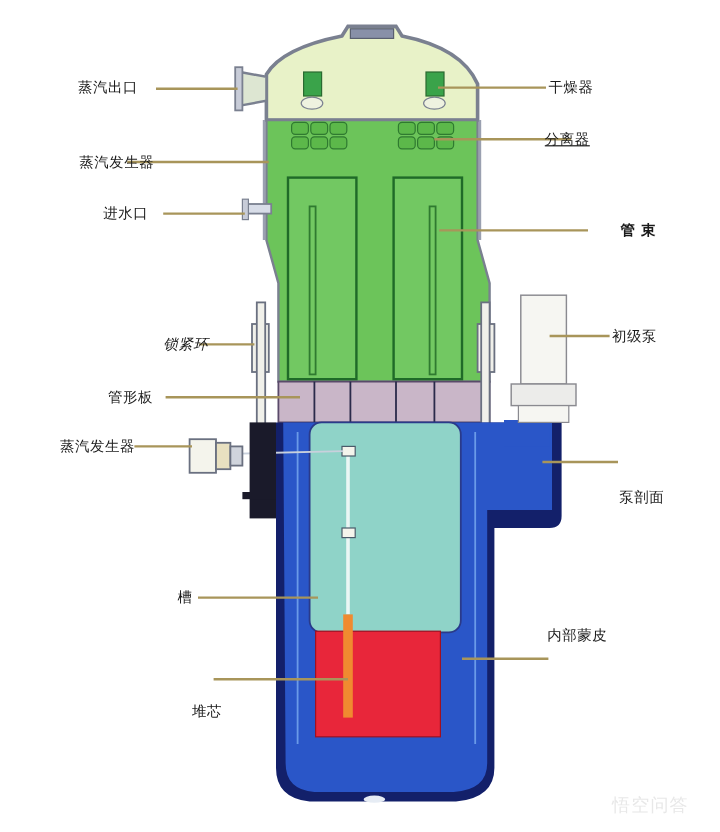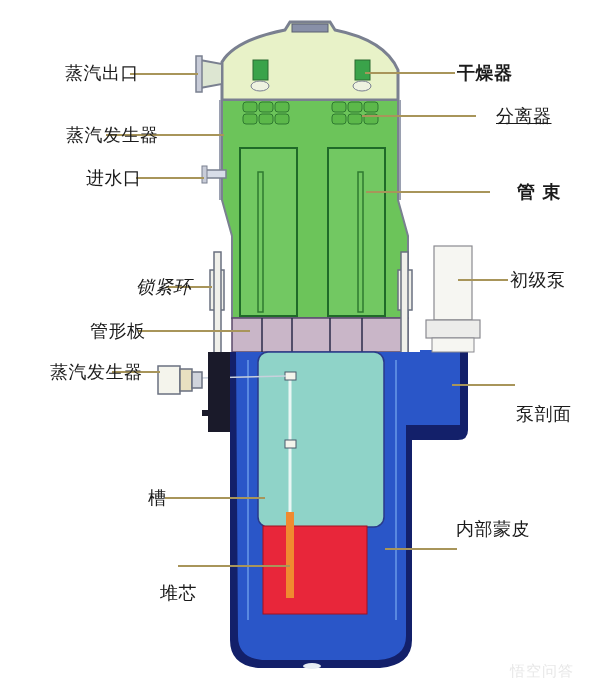--- a/index.html
+++ b/index.html
@@ -1,19 +1,19 @@
 <!DOCTYPE html>
 <html><head>
 <meta charset="utf-8">
 <style>
   html, body { margin: 0; padding: 0; background: #ffffff; }
   body { width: 600px; height: 693px; position: relative; overflow: hidden;
          font-family: "DejaVu Sans", sans-serif; }
   #stage { position: absolute; left: 0; top: 0; width: 600px; height: 693px; }
-  .label { position: absolute; font-size: 18px; color: #1a1a1a; white-space: nowrap;
+  .label { position: absolute; font-size: 12px; color: #1a1a1a; white-space: nowrap;
            line-height: 18px; letter-spacing: 0.5px; }
   .watermark { position: absolute; left: 510px; top: 662px; font-size: 15px;
                color: #e8e8e8; letter-spacing: 1px; }
 </style>
 </head>
 <body>
 
 <div id="stage">
   <svg width="600" height="693" viewBox="0 0 600 693" xmlns="http://www.w3.org/2000/svg">
 
@@ -134,21 +134,21 @@
   <div class="label" style="left:65px; top:64px;">蒸汽出口</div>
   <div class="label" style="left:26px; top:126px;margin-left:40px;">蒸汽发生器</div>
   <div class="label" style="left:86px; top:169px;">进水口</div>
   <div class="label" style="left:136px; top:278px;font-style:italic;">锁紧环</div>
   <div class="label" style="left:90px; top:322px;">管形板</div>
   <div class="label" style="left:50px; top:363px;">蒸汽发生器</div>
   <div class="label" style="left:148px; top:489px;">槽</div>
   <div class="label" style="left:160px; top:584px;">堆芯</div>
 
   
-  <div class="label" style="left:457px; top:64px;font-weight:bold;">干燥器</div>
-  <div class="label" style="left:496px; top:107px;text-decoration:underline;">分离器</div>
+  <div class="label" style="left:457px; top:64px;">干燥器</div>
+  <div class="label" style="left:454px; top:107px;text-decoration:underline;">分离器</div>
   <div class="label" style="left:517px; top:183px;font-weight:bold;">管 束</div>
   <div class="label" style="left:510px; top:271px;">初级泵</div>
   <div class="label" style="left:516px; top:376px;margin-top:29px;">泵剖面</div>
   <div class="label" style="left:456px; top:520px;">内部蒙皮</div>
 
   <div class="watermark">悟空问答</div>
 </div>
 
 </body></html>

